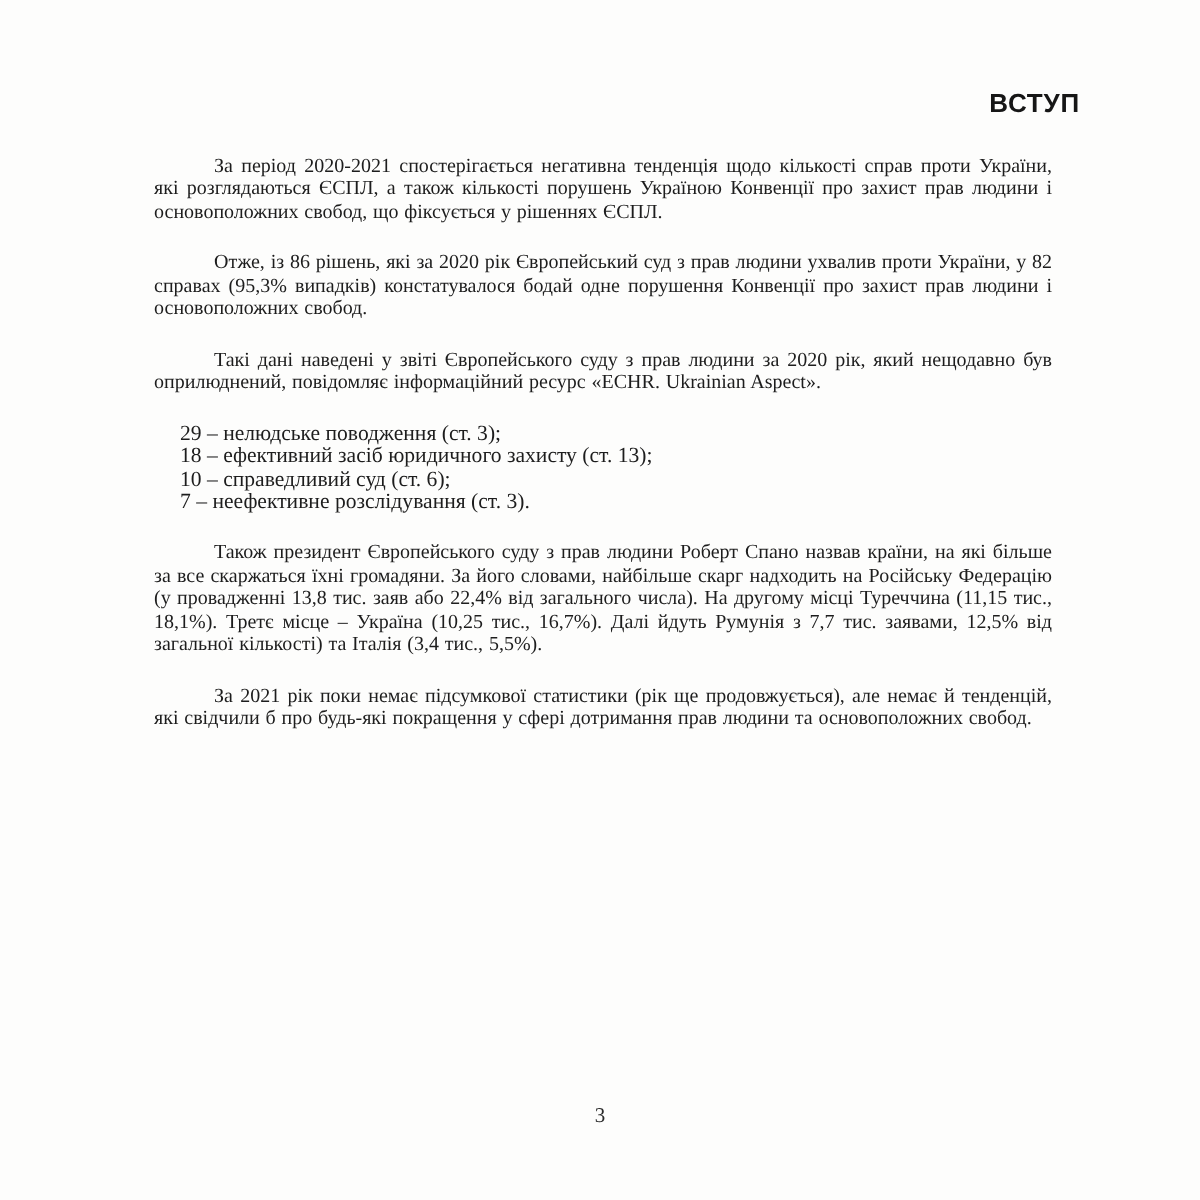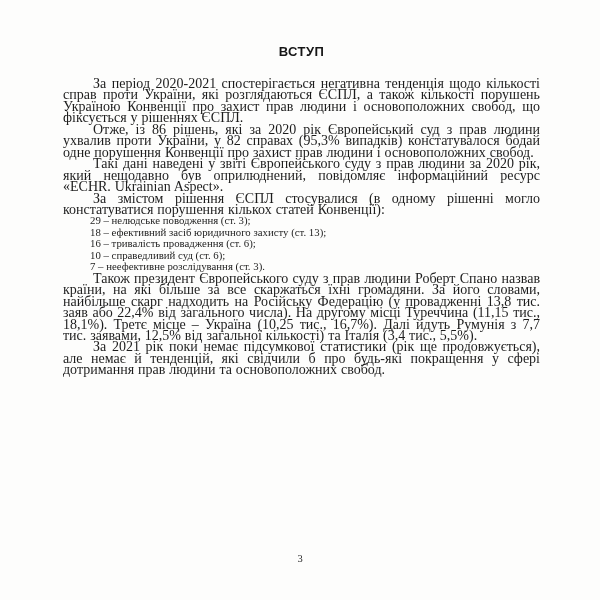--- a/index.html
+++ b/index.html
@@ -16,32 +16,32 @@
   .content {
     position: absolute;
     left: 63px;
     top: 44px;
     width: 477px;
   }
   .title {
     font-family: "Liberation Sans", sans-serif;
     font-size: 13px;
     font-weight: bold;
-    text-align: center;
+    text-align: right;
     margin: 0 0 19px 0;
     letter-spacing: 0.4px;
     color: #161616;
   }
   .para {
-    font-size: 14px;
+    font-size: 10px;
     line-height: 11.45px;
     text-align: justify;
     text-align-last: left;
     text-indent: 30px;
-    margin: 0;
+    margin: 14px;
     word-spacing: 0.4px;
   }
   .list { margin: 0; }
   .list-item {
     font-size: 10.8px;
     line-height: 11.45px;
     margin: 0 0 0 27px;
     white-space: nowrap;
   }
   .page-number {
@@ -57,26 +57,24 @@
 </head>
 <body>
 
 <div class="page">
   <div class="content">
     <h1 class="title">ВСТУП</h1>
 
     <p class="para">За період 2020-2021 спостерігається негативна тенденція щодо кількості справ проти України, які розглядаються ЄСПЛ, а також кількості порушень Україною Конвенції про захист прав людини і основоположних свобод, що фіксується у рішеннях ЄСПЛ.</p>
     <p class="para">Отже, із 86 рішень, які за 2020 рік Європейський суд з прав людини ухвалив проти України, у 82 справах (95,3% випадків) констатувалося бодай одне порушення Конвенції про захист прав людини і основоположних свобод.</p>
     <p class="para">Такі дані наведені у звіті Європейського суду з прав людини за 2020 рік, який нещодавно був оприлюднений, повідомляє інформаційний ресурс «ECHR. Ukrainian Aspect».</p>
-    <p class="para">За змістом рішення ЄСПЛ стосувалися (в одному рішенні могло констатуватися порушення кількох статей Конвенції):</p>
 
     <div class="list">
       <div class="list-item">29 – нелюдське поводження (ст. 3);</div>
       <div class="list-item">18 – ефективний засіб юридичного захисту (ст. 13);</div>
-      <div class="list-item">16 – тривалість провадження (ст. 6);</div>
       <div class="list-item">10 – справедливий суд (ст. 6);</div>
       <div class="list-item">7 – неефективне розслідування (ст. 3).</div>
     </div>
 
     <p class="para">Також президент Європейського суду з прав людини Роберт Спано назвав країни, на які більше за все скаржаться їхні громадяни. За його словами, найбільше скарг надходить на Російську Федерацію (у провадженні 13,8 тис. заяв або 22,4% від загального числа). На другому місці Туреччина (11,15 тис., 18,1%). Третє місце – Україна (10,25 тис., 16,7%). Далі йдуть Румунія з 7,7 тис. заявами, 12,5% від загальної кількості) та Італія (3,4 тис., 5,5%).</p>
     <p class="para">За 2021 рік поки немає підсумкової статистики (рік ще продовжується), але немає й тенденцій, які свідчили б про будь-які покращення у сфері дотримання прав людини та основоположних свобод.</p>
   </div>
 
   <div class="page-number">3</div>
 </div>

